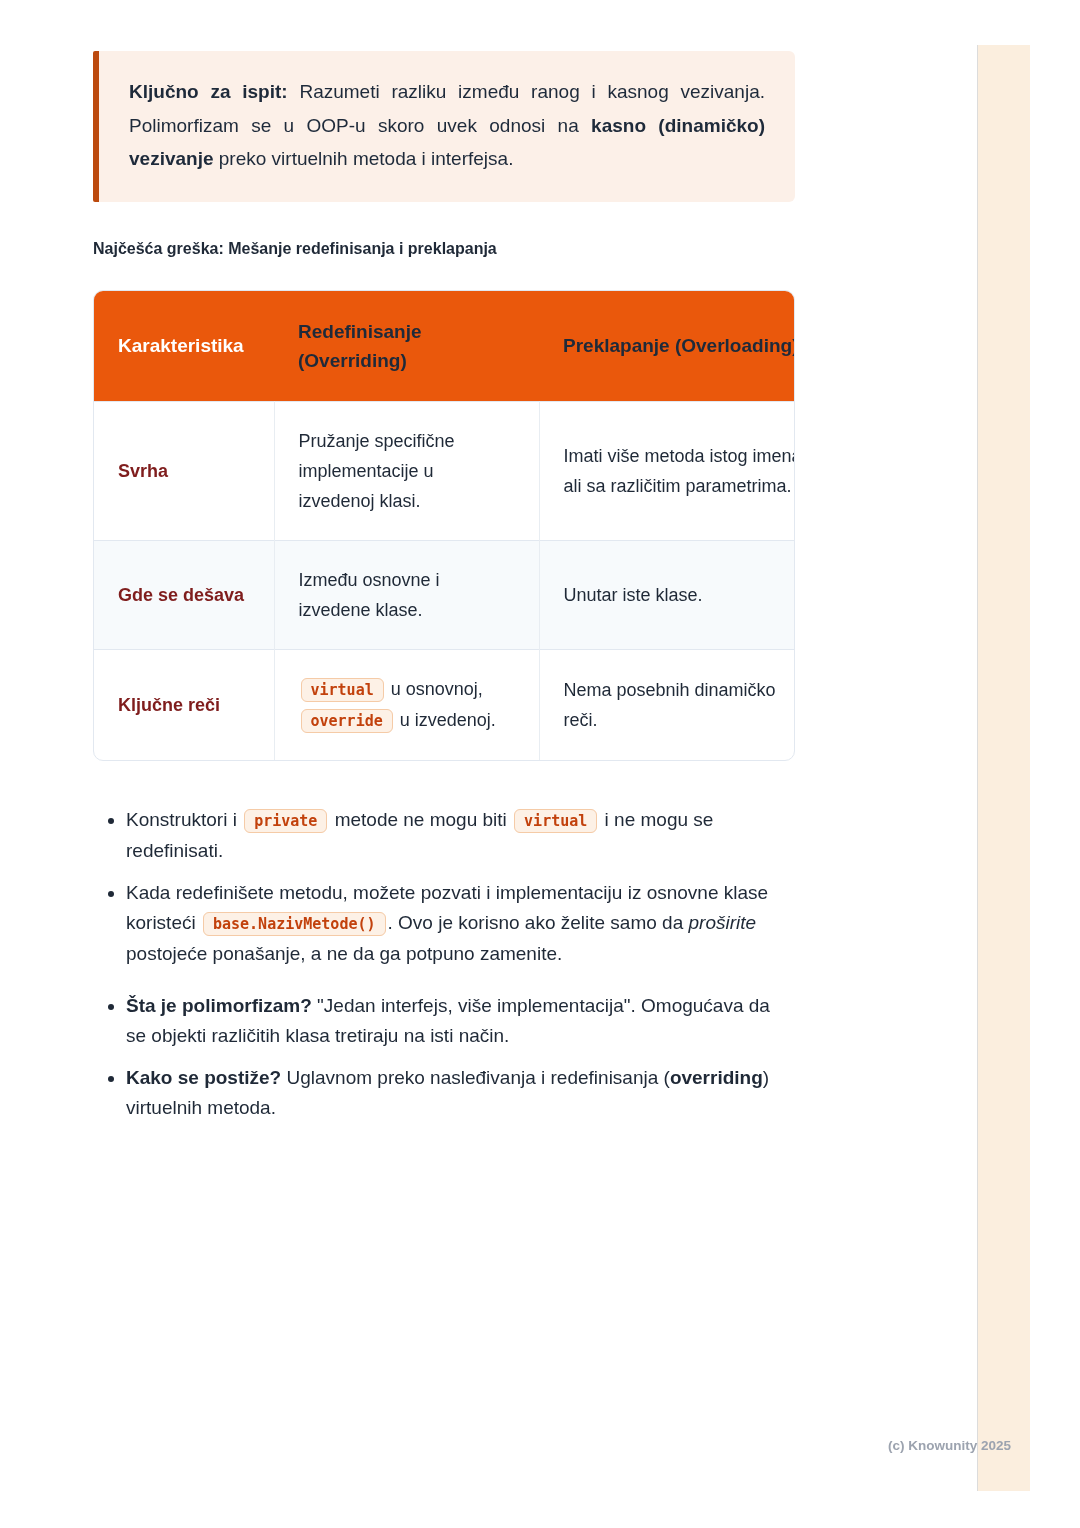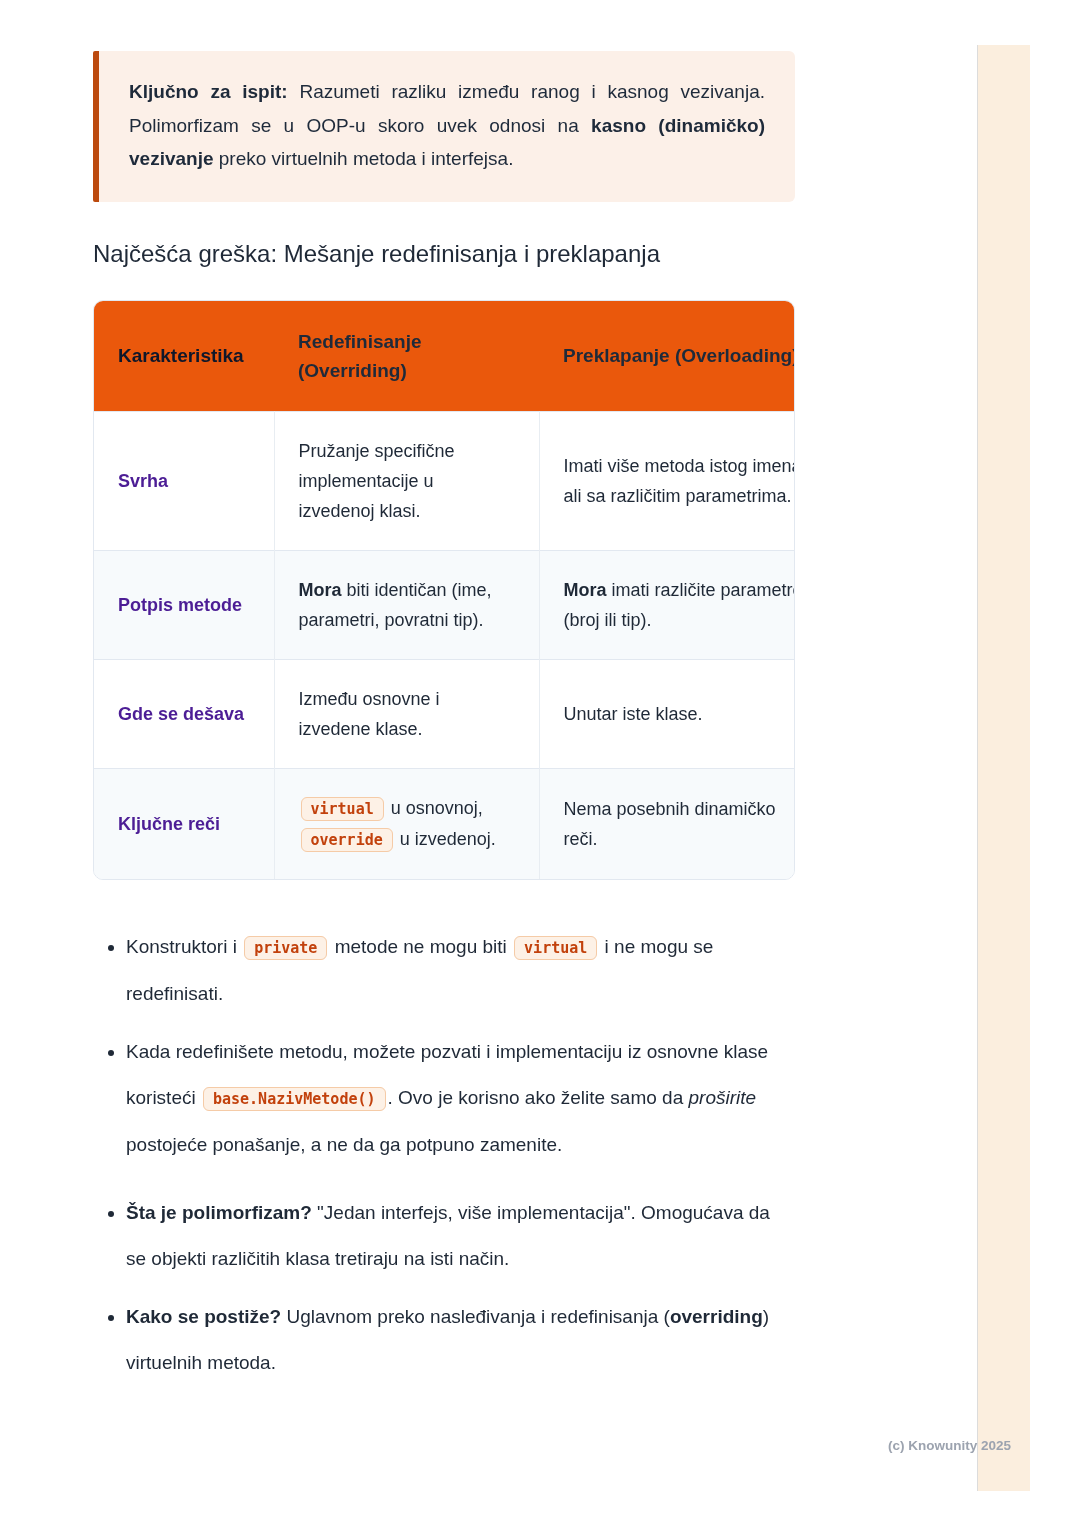--- a/index.html
+++ b/index.html
@@ -49,22 +49,22 @@
     line-height: 33.5px;
     text-align: justify;
     color: #1e2a3a;
   }
 
   .b { font-weight: bold; }
   .i { font-style: italic; }
 
   .mistake-heading {
     margin: 38px 0 0 0;
-    font-size: 24px;
-    font-weight: normal;
+    font-size: 16px;
+    font-weight: bold;
     color: #1f2937;
   }
 
   
   .table-wrap {
     margin-top: 32px;
     border: 1px solid #e2e8f0;
     border-radius: 10px;
     overflow: hidden;
     background: #ffffff;
@@ -73,29 +73,29 @@
   thead th {
     background: #ea580c;
     padding: 26px 24px;
     text-align: left;
     font-size: 19px;
     font-weight: bold;
     color: #1e2a3a;
     vertical-align: middle;
     line-height: 1.55;
   }
-  thead th.col-label { color: #0f172a; margin-left: 8px; }
+  thead th.col-label { color: #ffffff; margin-left: 8px; }
   tbody tr { border-top: 1px solid #e2e8f0; }
   tbody tr:nth-child(even) { background: #f7fafc; }
   tbody th {
     text-align: left;
     padding: 24px;
     font-size: 18px;
     font-weight: bold;
-    color: #4c1d95;
+    color: #7f1d1d;
     vertical-align: middle;
     line-height: 28px;
   }
   tbody td {
     padding: 24px;
     font-size: 18px;
     color: #1f2937;
     vertical-align: middle;
     line-height: 30px;
     border-left: 1px solid #e8edf2;
@@ -115,21 +115,21 @@
     text-align: right;
   }
 
   ul.bullets {
     margin: 44px 0 0 0;
     padding-left: 33px;
     list-style: disc outside;
   }
   ul.bullets li {
     font-size: 19px;
-    line-height: 46px;
+    line-height: 30px;
     margin-bottom: 12px;
     color: #1f2937;
   }
 
   .summary-heading {
     margin: 58px 0 0 0;
     font-size: 29px;
     font-weight: bold;
     color: #f4731c;
   }
@@ -174,25 +174,20 @@
             <th>Preklapanje (Overloading)</th>
           </tr>
         </thead>
         <tbody>
             <tr>
               <th>Svrha</th>
               <td><span>Pružanje specifične implementacije u izvedenoj klasi.</span></td>
               <td><span>Imati više metoda istog imena ali sa različitim parametrima.</span></td>
             </tr>
             <tr>
-              <th>Potpis metode</th>
-              <td><span class="b">Mora</span><span> biti identičan (ime, parametri, povratni tip).</span></td>
-              <td><span class="b">Mora</span><span> imati različite parametre (broj ili tip).</span></td>
-            </tr>
-            <tr>
               <th>Gde se dešava</th>
               <td><span>Između osnovne i izvedene klase.</span></td>
               <td><span>Unutar iste klase.</span></td>
             </tr>
             <tr>
               <th>Ključne reči</th>
               <td><code class="code-chip">virtual</code><span> u osnovnoj, </span><code class="code-chip">override</code><span> u izvedenoj.</span></td>
               <td><span>Nema posebnih dinamičko reči.</span></td>
             </tr>
           </tbody>

